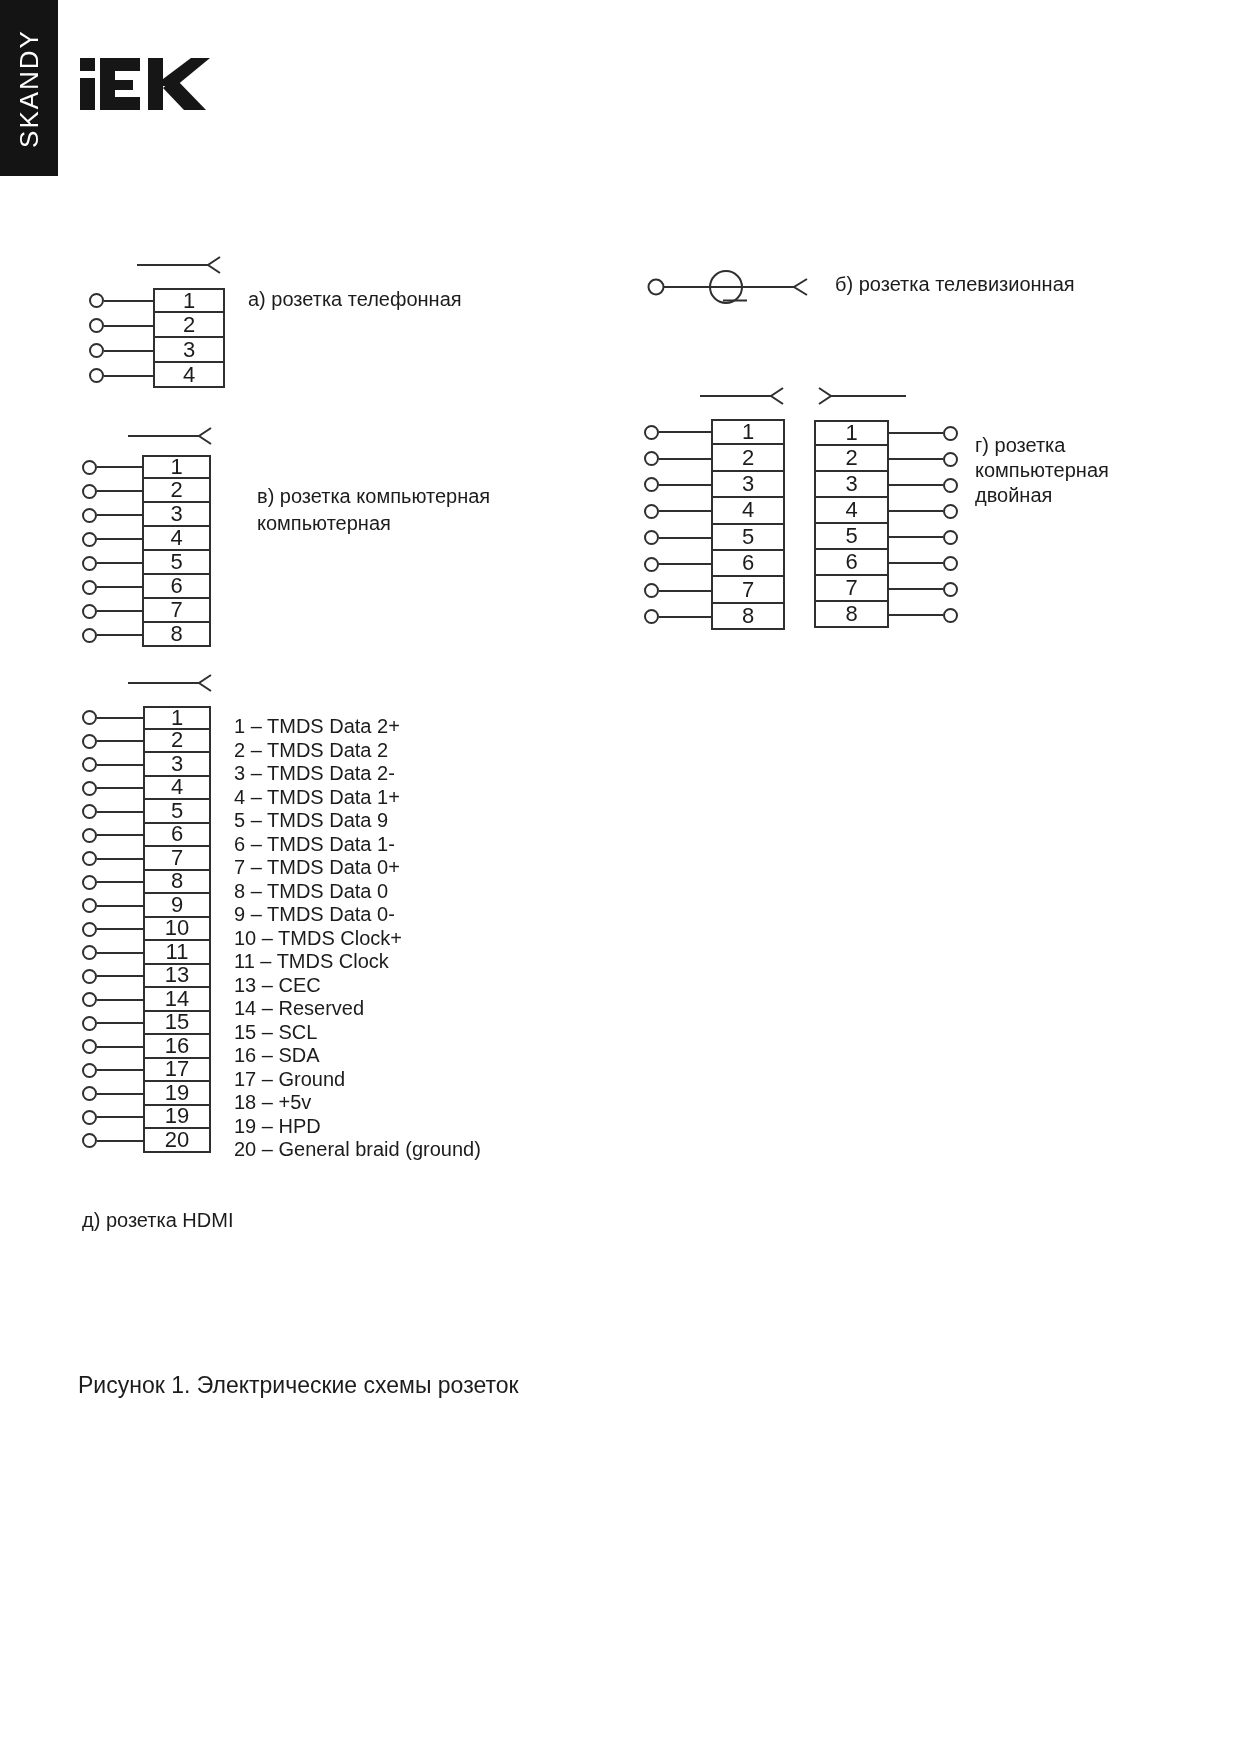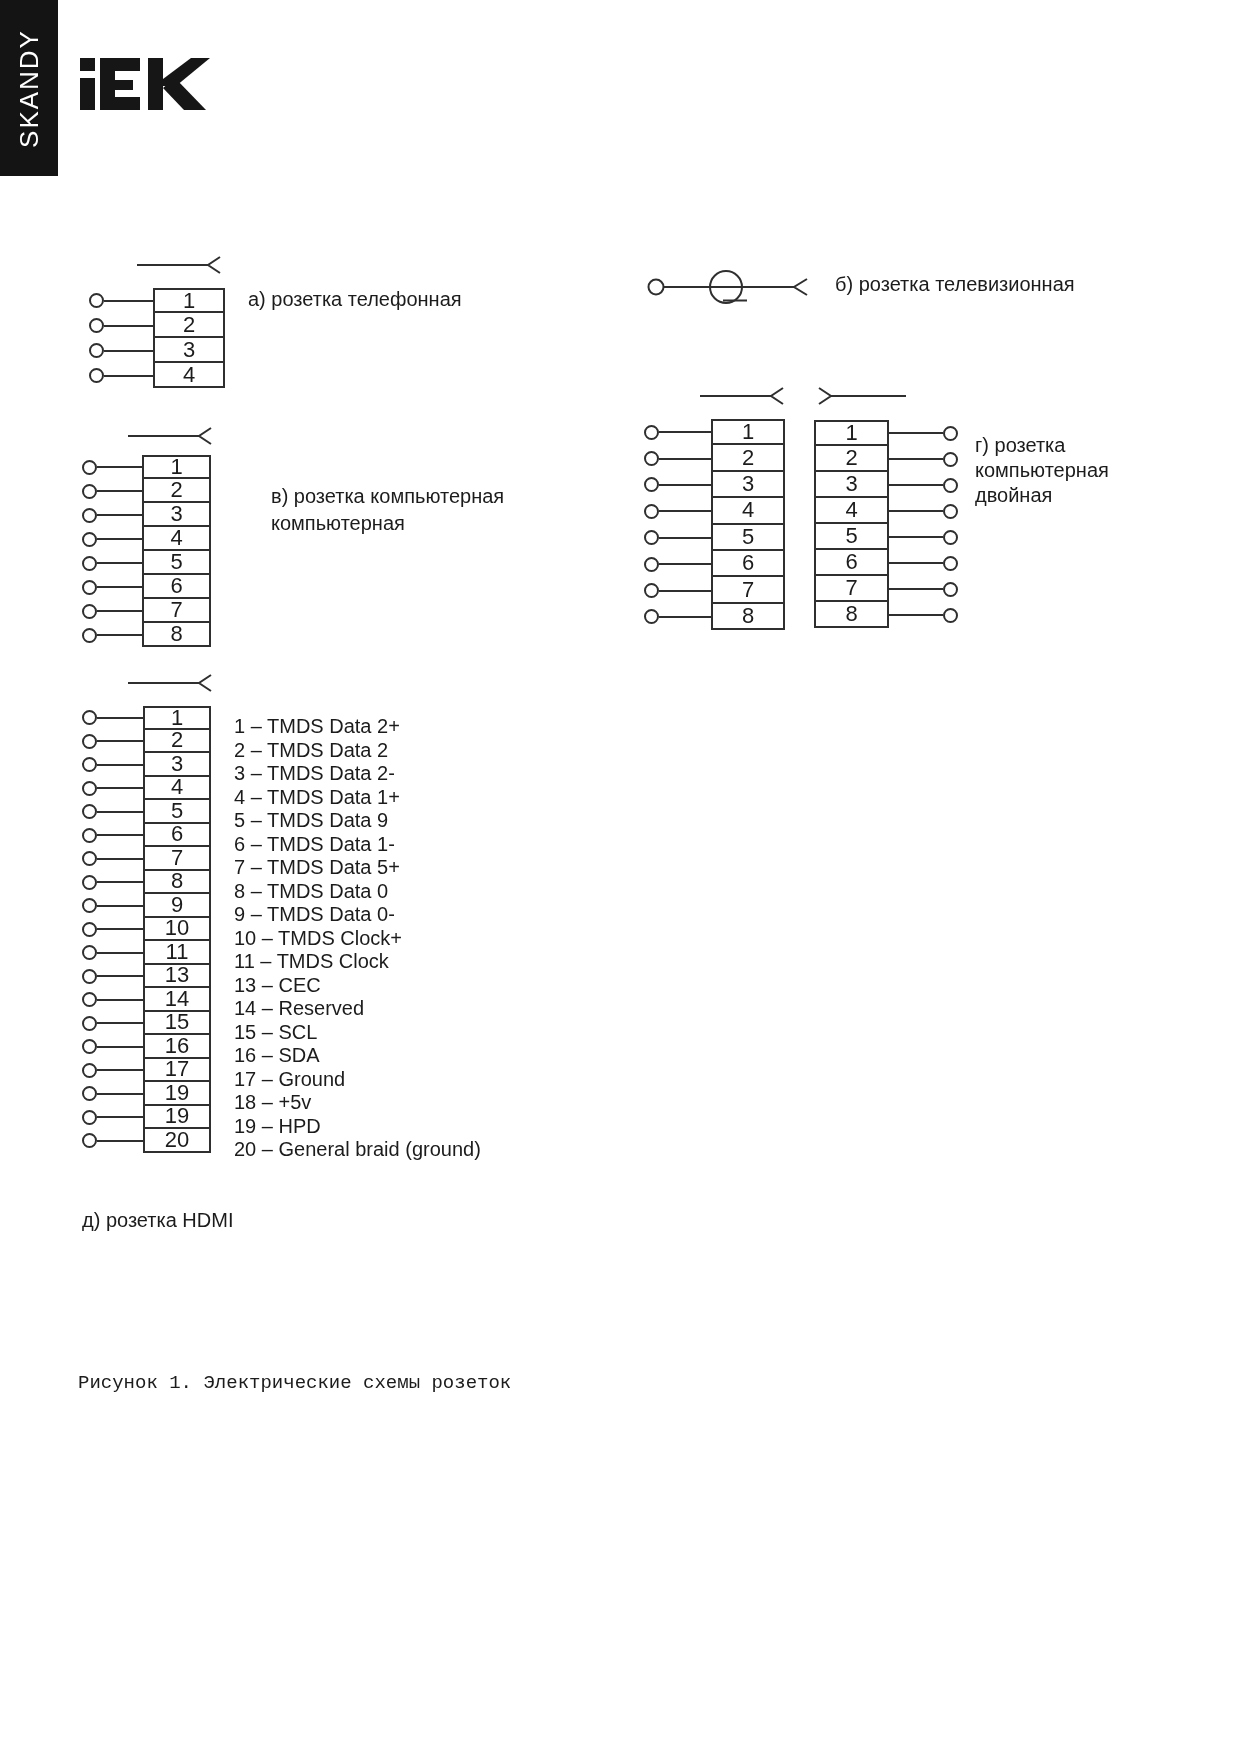--- a/index.html
+++ b/index.html
@@ -29,21 +29,21 @@
   .pin-wire{flex:none;width:var(--wire);height:2px;background:var(--line);}
   .pin-cell{
     box-sizing:border-box;flex:none;align-self:stretch;width:var(--cell);
     border:2px solid var(--line);display:flex;align-items:center;justify-content:center;
     font-size:22px;color:var(--ink);background:#fff;
   }
   .pin-row + .pin-row .pin-cell{border-top:none;}
   .pin-desc{margin-left:23px;font-size:20px;white-space:nowrap;color:var(--ink);margin-top:18px;}
   .lbl{position:absolute;font-size:20px;color:var(--ink);line-height:25px;white-space:nowrap;}
   .lbl .ln{white-space:nowrap;}
-  .caption{position:absolute;font-size:19px;color:var(--ink);white-space:nowrap;font-family:Liberation Mono, monospace;}
+  .caption{position:absolute;font-size:23px;color:var(--ink);white-space:nowrap;}
   svg .stroke{stroke:var(--line);stroke-width:2;fill:none;}
 </style>
 </head>
 <body>
 
 <div class="canvas">
 
   <div class="sidebar">
     <span class="sidebar-text">SKANDY</span>
   </div>
@@ -136,21 +136,21 @@
       <span class="pin-circle"></span>
       <span class="pin-wire"></span>
       <span class="pin-cell">7</span>
     </div>
       <div class="pin-row">
       <span class="pin-circle"></span>
       <span class="pin-wire"></span>
       <span class="pin-cell">8</span>
     </div>
     </div>
-  <div class="lbl" style="left:271px;top:483px;line-height:27px">
+  <div class="lbl" style="left:257px;top:483px;line-height:27px">
     <div class="ln">в) розетка компьютерная</div>
     <div class="ln">компьютерная</div>
   </div>
 
   <svg class="arrow" style="left:700px;top:387px" width="84" height="18" viewBox="0 0 84 18">
     <path class="stroke" d="M0,9 H71 M83,1 L71,9 L83,17"></path>
   </svg>
   <svg class="arrow flip" style="left:818px;top:387px" width="88" height="18" viewBox="0 0 88 18">
     <path class="stroke" d="M0,9 H75 M87,1 L75,9 L87,17"></path>
   </svg>
@@ -284,21 +284,21 @@
       <div class="pin-row">
       <span class="pin-circle"></span>
       <span class="pin-wire"></span>
       <span class="pin-cell">6</span>
       <span class="pin-desc">6 – TMDS Data 1-</span>
     </div>
       <div class="pin-row">
       <span class="pin-circle"></span>
       <span class="pin-wire"></span>
       <span class="pin-cell">7</span>
-      <span class="pin-desc">7 – TMDS Data 5+</span>
+      <span class="pin-desc">7 – TMDS Data 0+</span>
     </div>
       <div class="pin-row">
       <span class="pin-circle"></span>
       <span class="pin-wire"></span>
       <span class="pin-cell">8</span>
       <span class="pin-desc">8 – TMDS Data 0</span>
     </div>
       <div class="pin-row">
       <span class="pin-circle"></span>
       <span class="pin-wire"></span>

